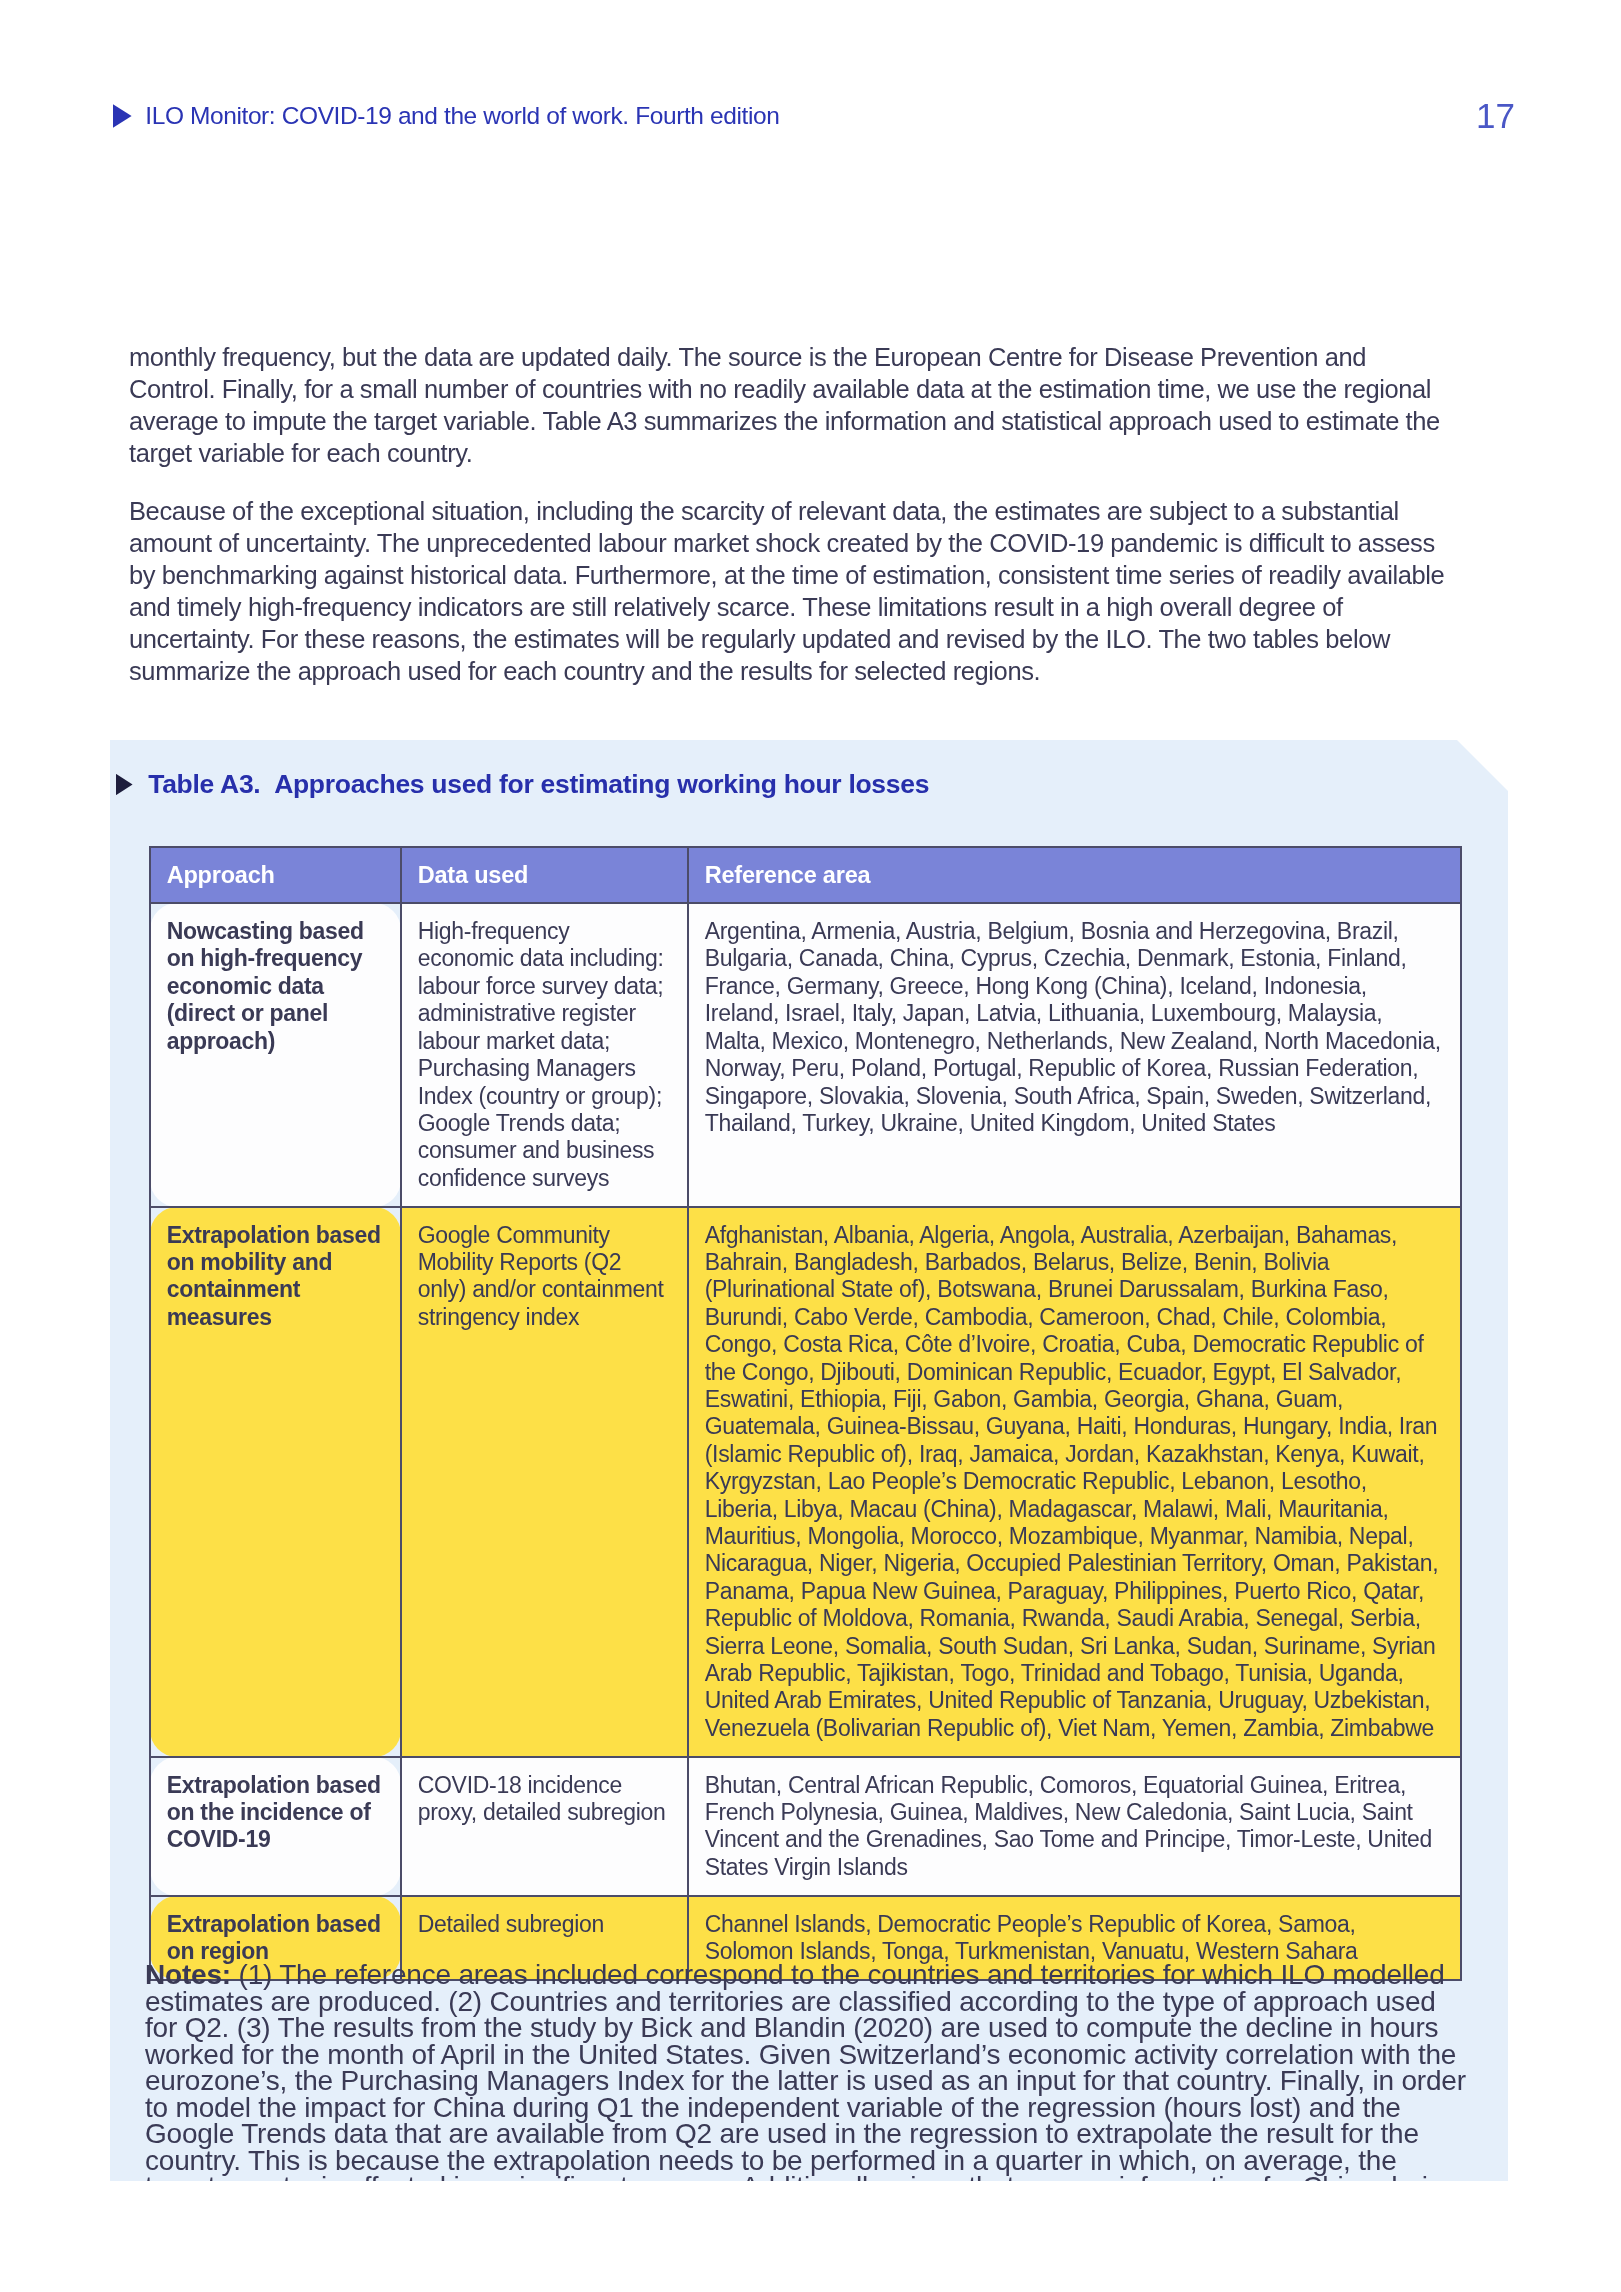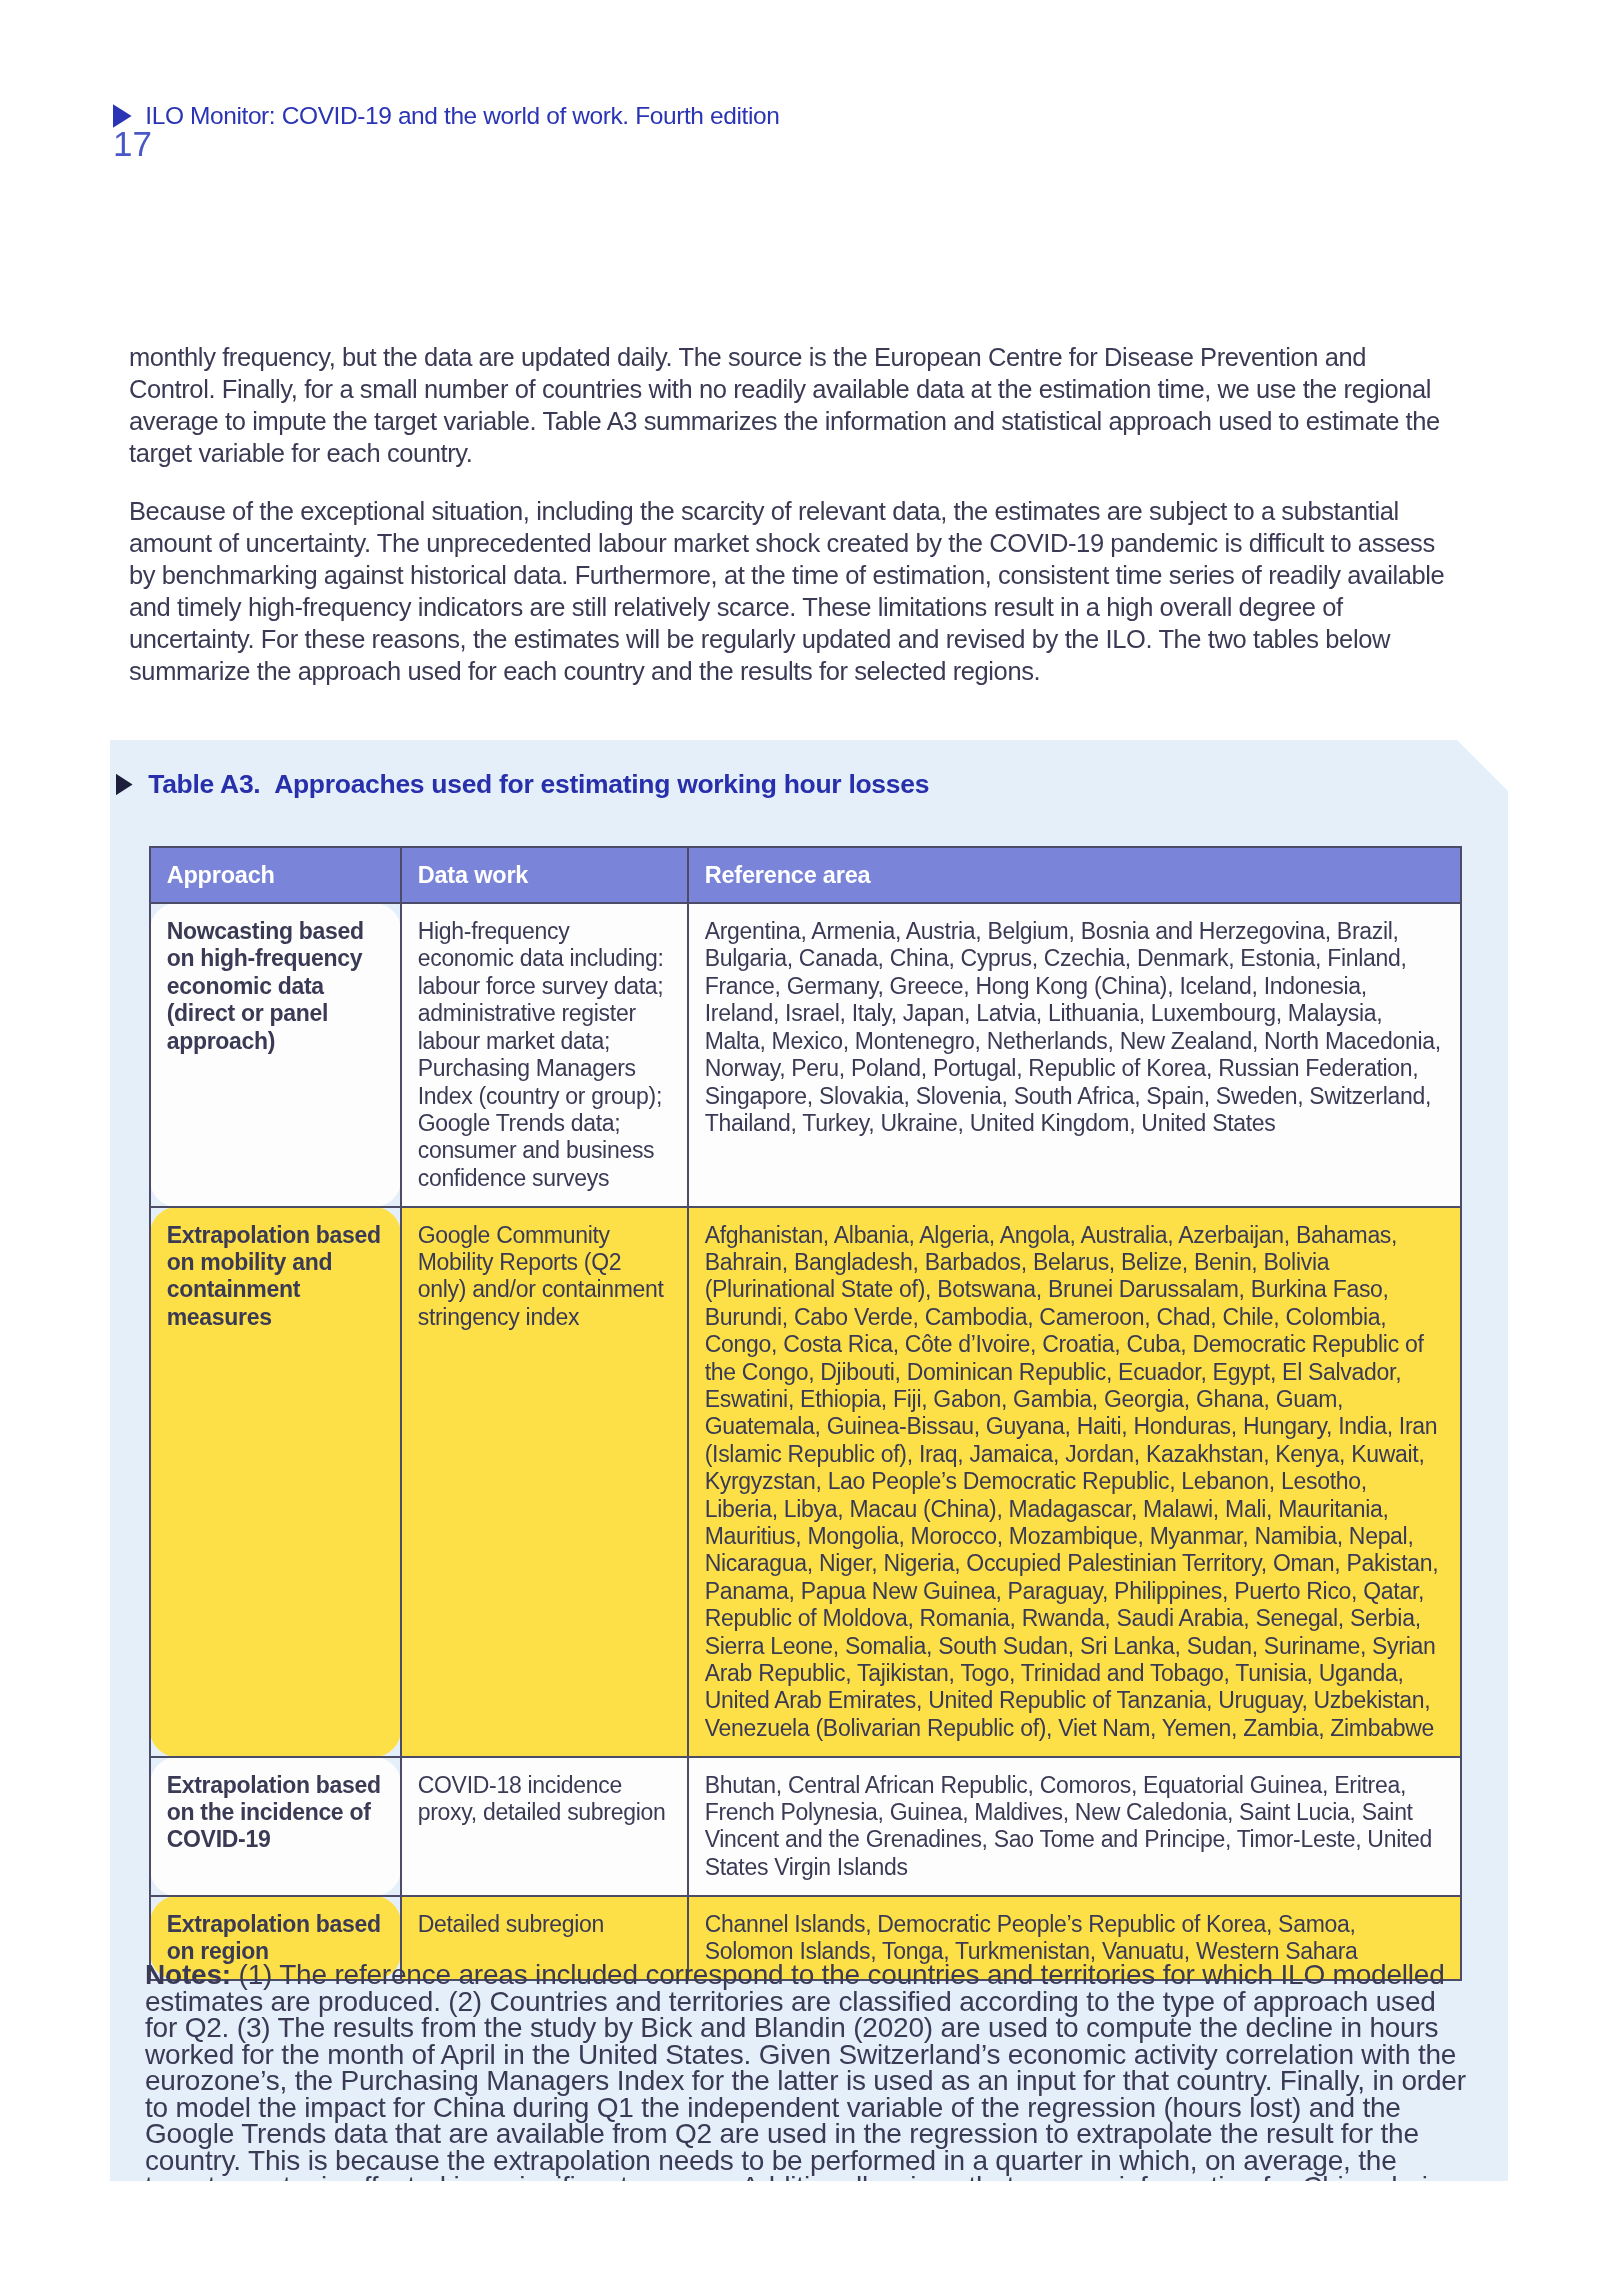--- a/index.html
+++ b/index.html
@@ -1,19 +1,19 @@
 <!DOCTYPE html>
 <html><head>
 <meta charset="utf-8">
 <style>
   html,body{margin:0;padding:0;background:#ffffff;}
   body{width:1621px;height:2293px;position:relative;font-family:"Liberation Sans",sans-serif;color:#3a3a55;}
 
   
-  .page-header{position:absolute;left:113px;right:106px;top:102px;display:flex;justify-content:space-between;align-items:flex-start;flex-direction:column;}
+  .page-header{position:absolute;left:113px;right:106px;top:102px;display:flex;justify-content:space-between;align-items:flex-start;}
   .header-left{display:flex;align-items:center;gap:13.7px;}
   .tri{display:inline-block;width:18.6px;height:23.5px;background:#2a34b4;clip-path:polygon(0 0,100% 50%,0 100%);}
   .header-title{font-size:24.5px;letter-spacing:-0.4px;color:#2a34b4;font-weight:400;}
   .page-number{font-size:35px;color:#4a57c6;font-weight:400;letter-spacing:0px;line-height:1;margin-top:-3.9px;}
 
   
   .body-copy{position:absolute;left:129px;top:341px;width:1320px;}
   .body-copy p{margin:0;font-size:25.5px;line-height:32px;letter-spacing:-0.4px;color:#3a3a55;}
   .body-copy p + p{margin-top:25.5px;}
 
@@ -65,21 +65,21 @@
 
   <table class="approaches">
     <colgroup>
         <col style="width:251px">
         <col style="width:287px">
         <col style="width:773px">
       </colgroup>
     <thead>
       <tr>
         <th>Approach</th>
-        <th>Data work</th>
+        <th>Data used</th>
         <th>Reference area</th>
       </tr>
     </thead>
     <tbody>
       <tr class="row-odd">
         <td class="approach-cell">Nowcasting based on high-frequency economic data (direct or panel approach)</td>
         <td>High-frequency economic data including: labour force survey data; administrative register labour market data; Purchasing Managers Index (country or group); Google Trends data; consumer and business confidence surveys</td>
         <td>Argentina, Armenia, Austria, Belgium, Bosnia and Herzegovina, Brazil, Bulgaria, Canada, China, Cyprus, Czechia, Denmark, Estonia, Finland, France, Germany, Greece, Hong Kong (China), Iceland, Indonesia, Ireland, Israel, Italy, Japan, Latvia, Lithuania, Luxembourg, Malaysia, Malta, Mexico, Montenegro, Netherlands, New Zealand, North Macedonia, Norway, Peru, Poland, Portugal, Republic of Korea, Russian Federation, Singapore, Slovakia, Slovenia, South Africa, Spain, Sweden, Switzerland, Thailand, Turkey, Ukraine, United Kingdom, United States</td>
       </tr>
       <tr class="row-even">

